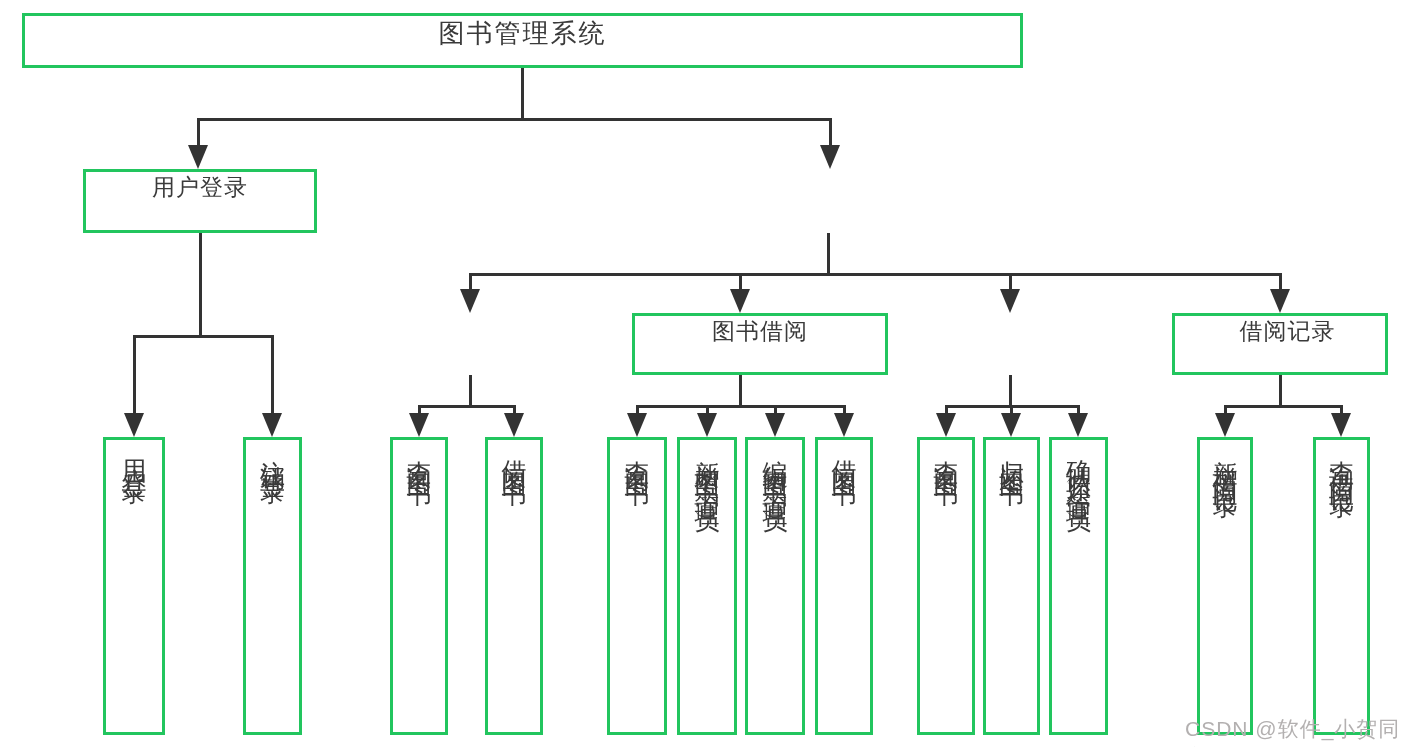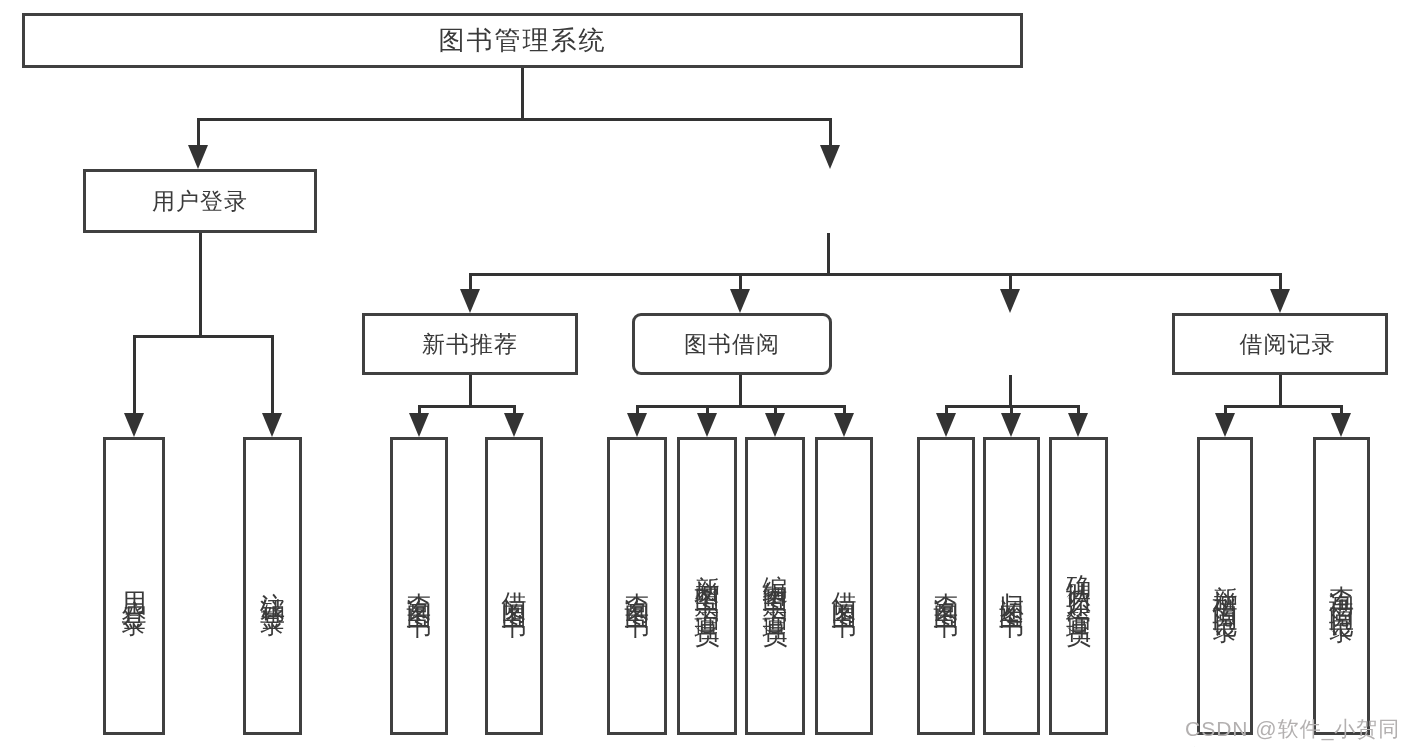--- a/index.html
+++ b/index.html
@@ -6,24 +6,24 @@
   .canvas{
     position:relative;
     width:1405px;height:747px;
     background:#ffffff;
     font-family:"Liberation Sans", sans-serif;
     overflow:hidden;
   }
   .node{
     position:absolute;
     box-sizing:border-box;
-    border:3px solid #404040;
+    border:3px solid #22c55e;
     background:#ffffff;
     display:flex;
-    align-items:center;
+    align-items:flex-start;
     justify-content:center;
     color:#3a3a3a;
   }
   .node span{white-space:nowrap;}
   .node.lv-root span{font-size:26px;letter-spacing:2px;}
   .node.lv-branch span{font-size:23px;letter-spacing:1px;}
   .node.vertical span{
     writing-mode:vertical-rl;
     text-orientation:mixed;
     font-size:25px;
@@ -103,24 +103,21 @@
     <div class="arrow" style="left: 1001px; top: 413px;"></div>
     <div class="arrow" style="left: 1068px; top: 413px;"></div>
     <div class="arrow" style="left: 1215px; top: 413px;"></div>
     <div class="arrow" style="left: 1331px; top: 413px;"></div>
     <div class="node lv-root" style="left: 22px; top: 13px; width: 1001px; height: 55px;">
       <span>图书管理系统</span>
     </div>
     <div class="node lv-branch" style="left: 83px; top: 169px; width: 234px; height: 64px;">
       <span>用户登录</span>
     </div>
-    <div class="node lv-branch" style="left: 362px; top: 313px; width: 216px; height: 62px;">
-      <span>新书推荐</span>
-    </div>
-    <div class="node lv-branch" style="left: 632px; top: 313px; width: 200px; height: 62px; border-radius: 9px;">
+    <div class="node lv-branch" style="left: 632px; top: 313px; width: 256px; height: 62px;">
       <span>图书借阅</span>
     </div>
     <div class="node lv-branch" style="left: 1172px; top: 313px; width: 216px; height: 62px; padding-left: 15px;">
       <span>借阅记录</span>
     </div>
     <div class="node vertical" style="left: 103px; top: 437px; width: 62px; height: 298px;">
       <span>用户登录</span>
     </div>
     <div class="node vertical" style="left: 243px; top: 437px; width: 59px; height: 298px;">
       <span>注销登录</span>

